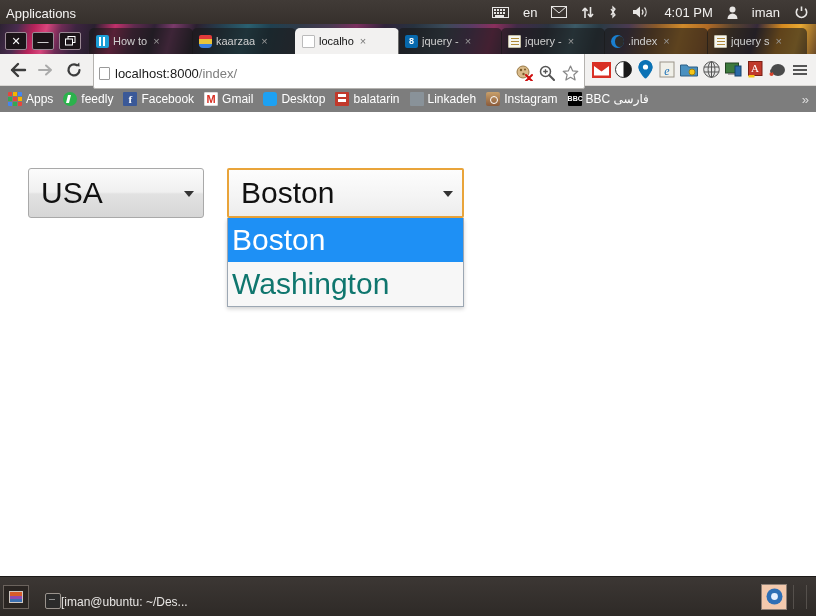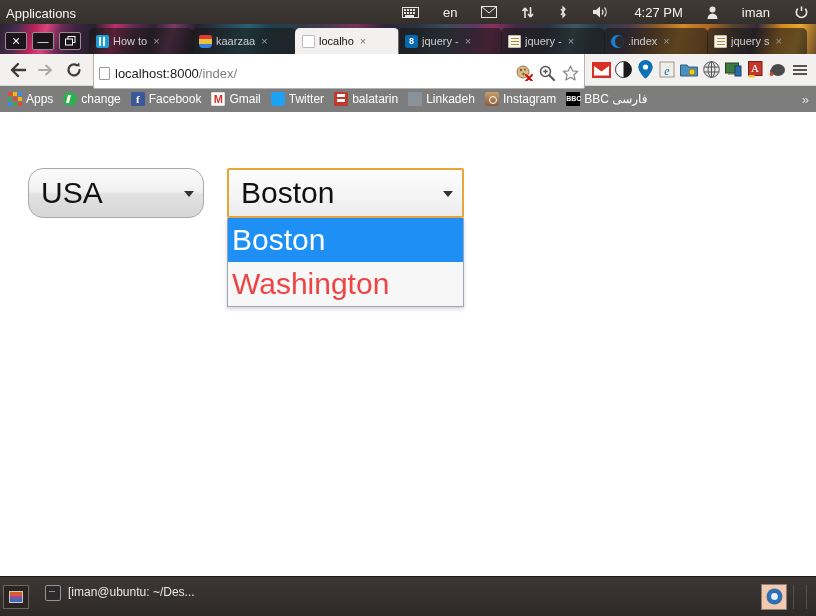--- a/index.html
+++ b/index.html
@@ -22,21 +22,21 @@
   .ubuntu-logo {
     width: 17px; height: 17px; border-radius: 50%;
     border: 2px solid #e6e3e1; position: relative; display: inline-block;
   }
   .ubuntu-logo::before {
     content: ""; position: absolute; left: 4px; top: 4px;
     width: 5px; height: 5px; border-radius: 50%; background: #e6e3e1;
   }
   .panel-menu { font-size: 13px; color: #f5f4f3; cursor: default; }
   .unity-right {
-    margin-left: auto; display: flex; align-items: center; gap: 24px; padding-right: 7px;
+    margin-left: auto; display: flex; align-items: center; gap: 14px; padding-right: 7px;
     font-size: 13px;
   }
   .tray-ico { display: inline-flex; align-items: center; justify-content: center; line-height: 1; }
 
   
   .chrome-win { position: absolute; left: 0; top: 24px; width: 816px; height: 552px; }
 
   
   .tabstrip {
     position: relative; height: 30px; width: 816px;
@@ -154,21 +154,21 @@
   
   .page {
     position: absolute; left: 0; top: 140px; width: 816px; height: 412px;
     background: #fff; overflow: hidden;
   }
   .selects-row { position: absolute; left: 28px; top: 4px; display: flex; gap: 23px; align-items: flex-start;}
 
   .sel {
     position: relative; height: 50px; min-width: 176px;
     background: linear-gradient(to bottom,#fbfbfb 0%,#f0f0f0 48%,#e2e2e2 52%,#d6d6d6 100%);
-    border: 1px solid #a9a9a9; border-radius: 15px;
+    border: 1px solid #a9a9a9; border-radius: 3px;
     display: flex; align-items: center; padding: 0 26px 0 12px;
     font-size: 30px; color: #111; cursor: pointer;
     font-family: "Liberation Sans", sans-serif;
   }
   .sel.focused {
     border: 2px solid #e9a43a; background: linear-gradient(to bottom,#fdfdfd 0%,#f4f4f4 60%,#ececec 100%);
     width: 237px; border-radius: 2px;
   }
   .sel .arrow {
     position: absolute; right: 9px; top: 50%; margin-top: -2px;
@@ -177,39 +177,39 @@
   }
   .sel-wrap { position: relative; }
   .dropdown {
     position: absolute; left: 0; top: 50px; width: 237px;
     background: #f7f7f7; border: 1px solid #9ca7b3; border-top: none;
     box-shadow: 0 2px 4px rgba(0,0,0,0.18);
     z-index: 20;
   }
   .opt {
     height: 44px; display: flex; align-items: center; padding-left: 4px;
-    font-size: 30px; color: #ef4444; cursor: pointer; white-space: nowrap;
+    font-size: 30px; color: #0f766e; cursor: pointer; white-space: nowrap;
   }
   .opt.sel-hl { background: #1e90f5; color: #fff; }
 
   
   .taskbar {
     position: absolute; left: 0; bottom: 0; width: 816px; height: 40px;
     background: linear-gradient(to bottom,#3c3734 0%,#2e2a27 100%);
     display: flex; align-items: center; gap: 0; padding: 0 3px;
     border-top: 1px solid #1c1917;
   }
   .tb-show {
     width: 26px; height: 24px; margin-right: 6px;
     border: 1px solid #6b635d; background: #2a2522;
     display: flex; align-items: center; justify-content: center; cursor: pointer;
   }
   .tb-show i { width: 14px; height: 12px; display:block; background: linear-gradient(#d85c2a 0 40%, #8f4ab0 40% 70%, #3a6fb0 70% 100%); border:1px solid #cfc7c1;}
   .tbitem {
-    height: 26px; display: flex; align-items: flex-start; gap: 7px;
+    height: 26px; display: flex; align-items: flex-end; gap: 0;
     padding: 0 9px; margin-right: 5px; min-width: 0;
     font-size: 12px; color: #e8e6e4; cursor: pointer;
     border: 1px solid transparent; border-radius: 2px;
     max-width: 200px;
   }
   .tbitem.active { background: #504a46; border: 1px solid #746d68; }
   .tb-ico { width: 16px; height: 16px; flex: 0 0 16px; position: relative; display:inline-block;}
   .tb-term { background: #2b2b2b; border: 1px solid #9a938d; border-radius: 2px;}
   .tb-term::after{content:"_";position:absolute;left:3px;top:-3px;color:#ddd;font-size:10px;font-family:"Liberation Mono",monospace;}
   .tb-gedit { background:#f0efed; border:1px solid #8b8b8b; border-radius:1px;}
@@ -269,21 +269,21 @@
             <path d="M3 4 L7 10 L5 12 V2 L7 4 L3 10" stroke="#e8e6e4" stroke-width="1.3" fill="none"></path>
           </svg>
       </span>
       <span class="tray-ico">
         <svg width="18" height="14" viewBox="0 0 18 14">
             <path d="M1 5 H4 L8 1.5 V12.5 L4 9 H1 Z" fill="#e8e6e4"></path>
             <path d="M10 4.5 A4 4 0 0 1 10 9.5" stroke="#e8e6e4" stroke-width="1.2" fill="none"></path>
             <path d="M12.5 2.5 A7 7 0 0 1 12.5 11.5" stroke="#e8e6e4" stroke-width="1.2" fill="none"></path>
           </svg>
       </span>
-      <span>4:27 PM</span>
+      <span>4:01 PM</span>
       <span class="tray-ico">
         <svg width="11" height="13" viewBox="0 0 11 13">
             <circle cx="5.5" cy="3.5" r="3" fill="#e8e6e4"></circle>
             <path d="M0.5 13 A5 5.5 0 0 1 10.5 13 Z" fill="#e8e6e4"></path>
           </svg>
       </span>
       <span>iman</span>
       <span class="tray-ico">
         <svg width="15" height="15" viewBox="0 0 15 15">
             <path d="M7.5 1.5 V6" stroke="#e8e6e4" stroke-width="1.6"></path>
@@ -459,33 +459,33 @@
       </div>
     </div>
 
     <div class="bookmarks">
       <div class="bm">
         <span class="bm-ico ico-apps"></span>
         <span>Apps</span>
       </div>
       <div class="bm">
         <span class="bm-ico ico-feedly"></span>
-        <span>change</span>
+        <span>feedly</span>
       </div>
       <div class="bm">
         <span class="bm-ico ico-fb">f</span>
         <span>Facebook</span>
       </div>
       <div class="bm">
         <span class="bm-ico ico-gmail">M</span>
         <span>Gmail</span>
       </div>
       <div class="bm">
         <span class="bm-ico ico-twitter"></span>
-        <span>Twitter</span>
+        <span>Desktop</span>
       </div>
       <div class="bm">
         <span class="bm-ico ico-bala"></span>
         <span>balatarin</span>
       </div>
       <div class="bm">
         <span class="bm-ico ico-link"></span>
         <span>Linkadeh</span>
       </div>
       <div class="bm">

